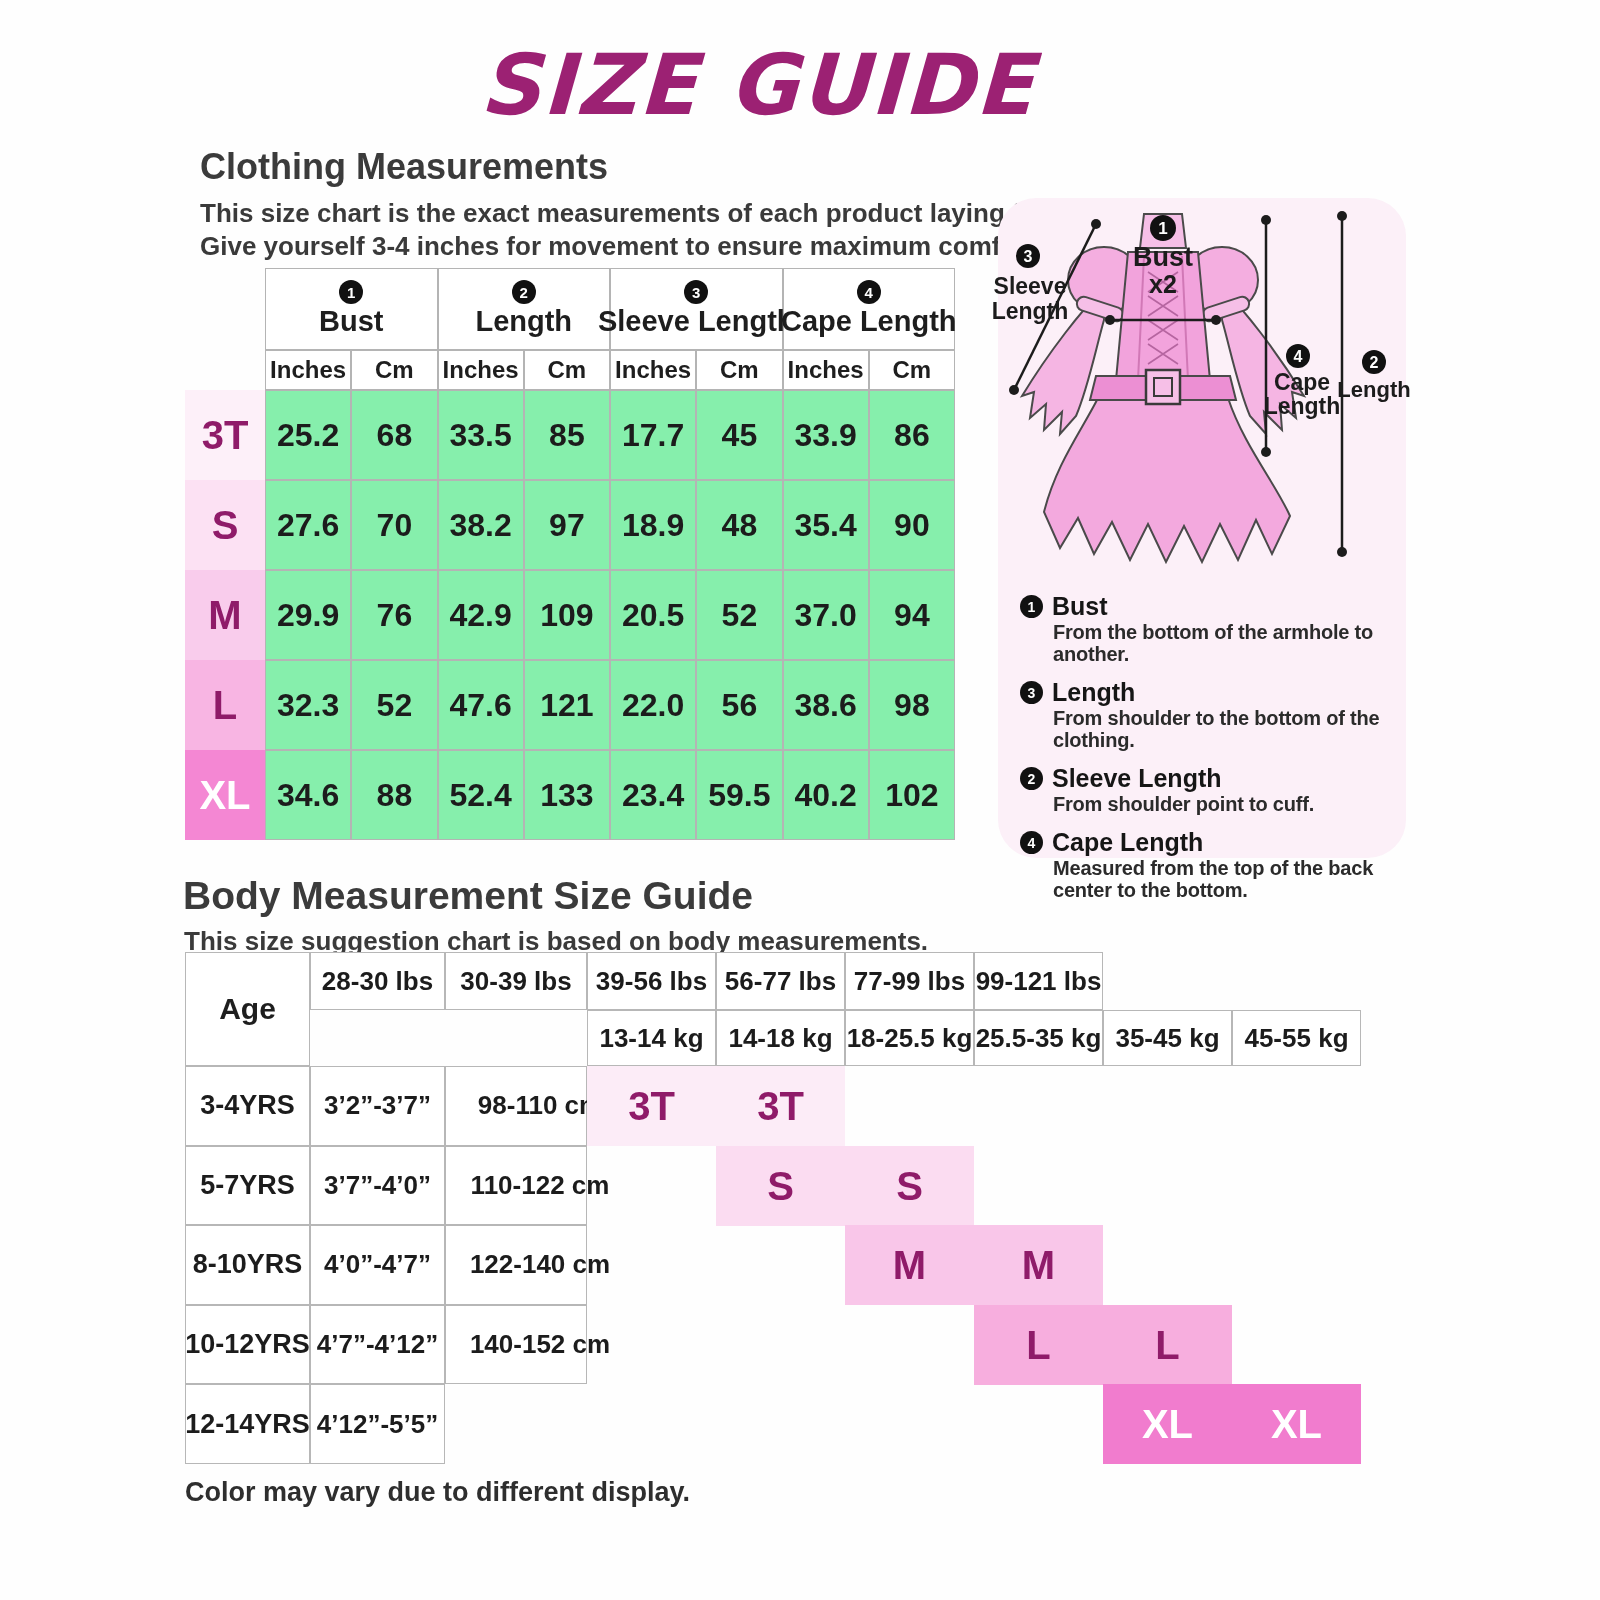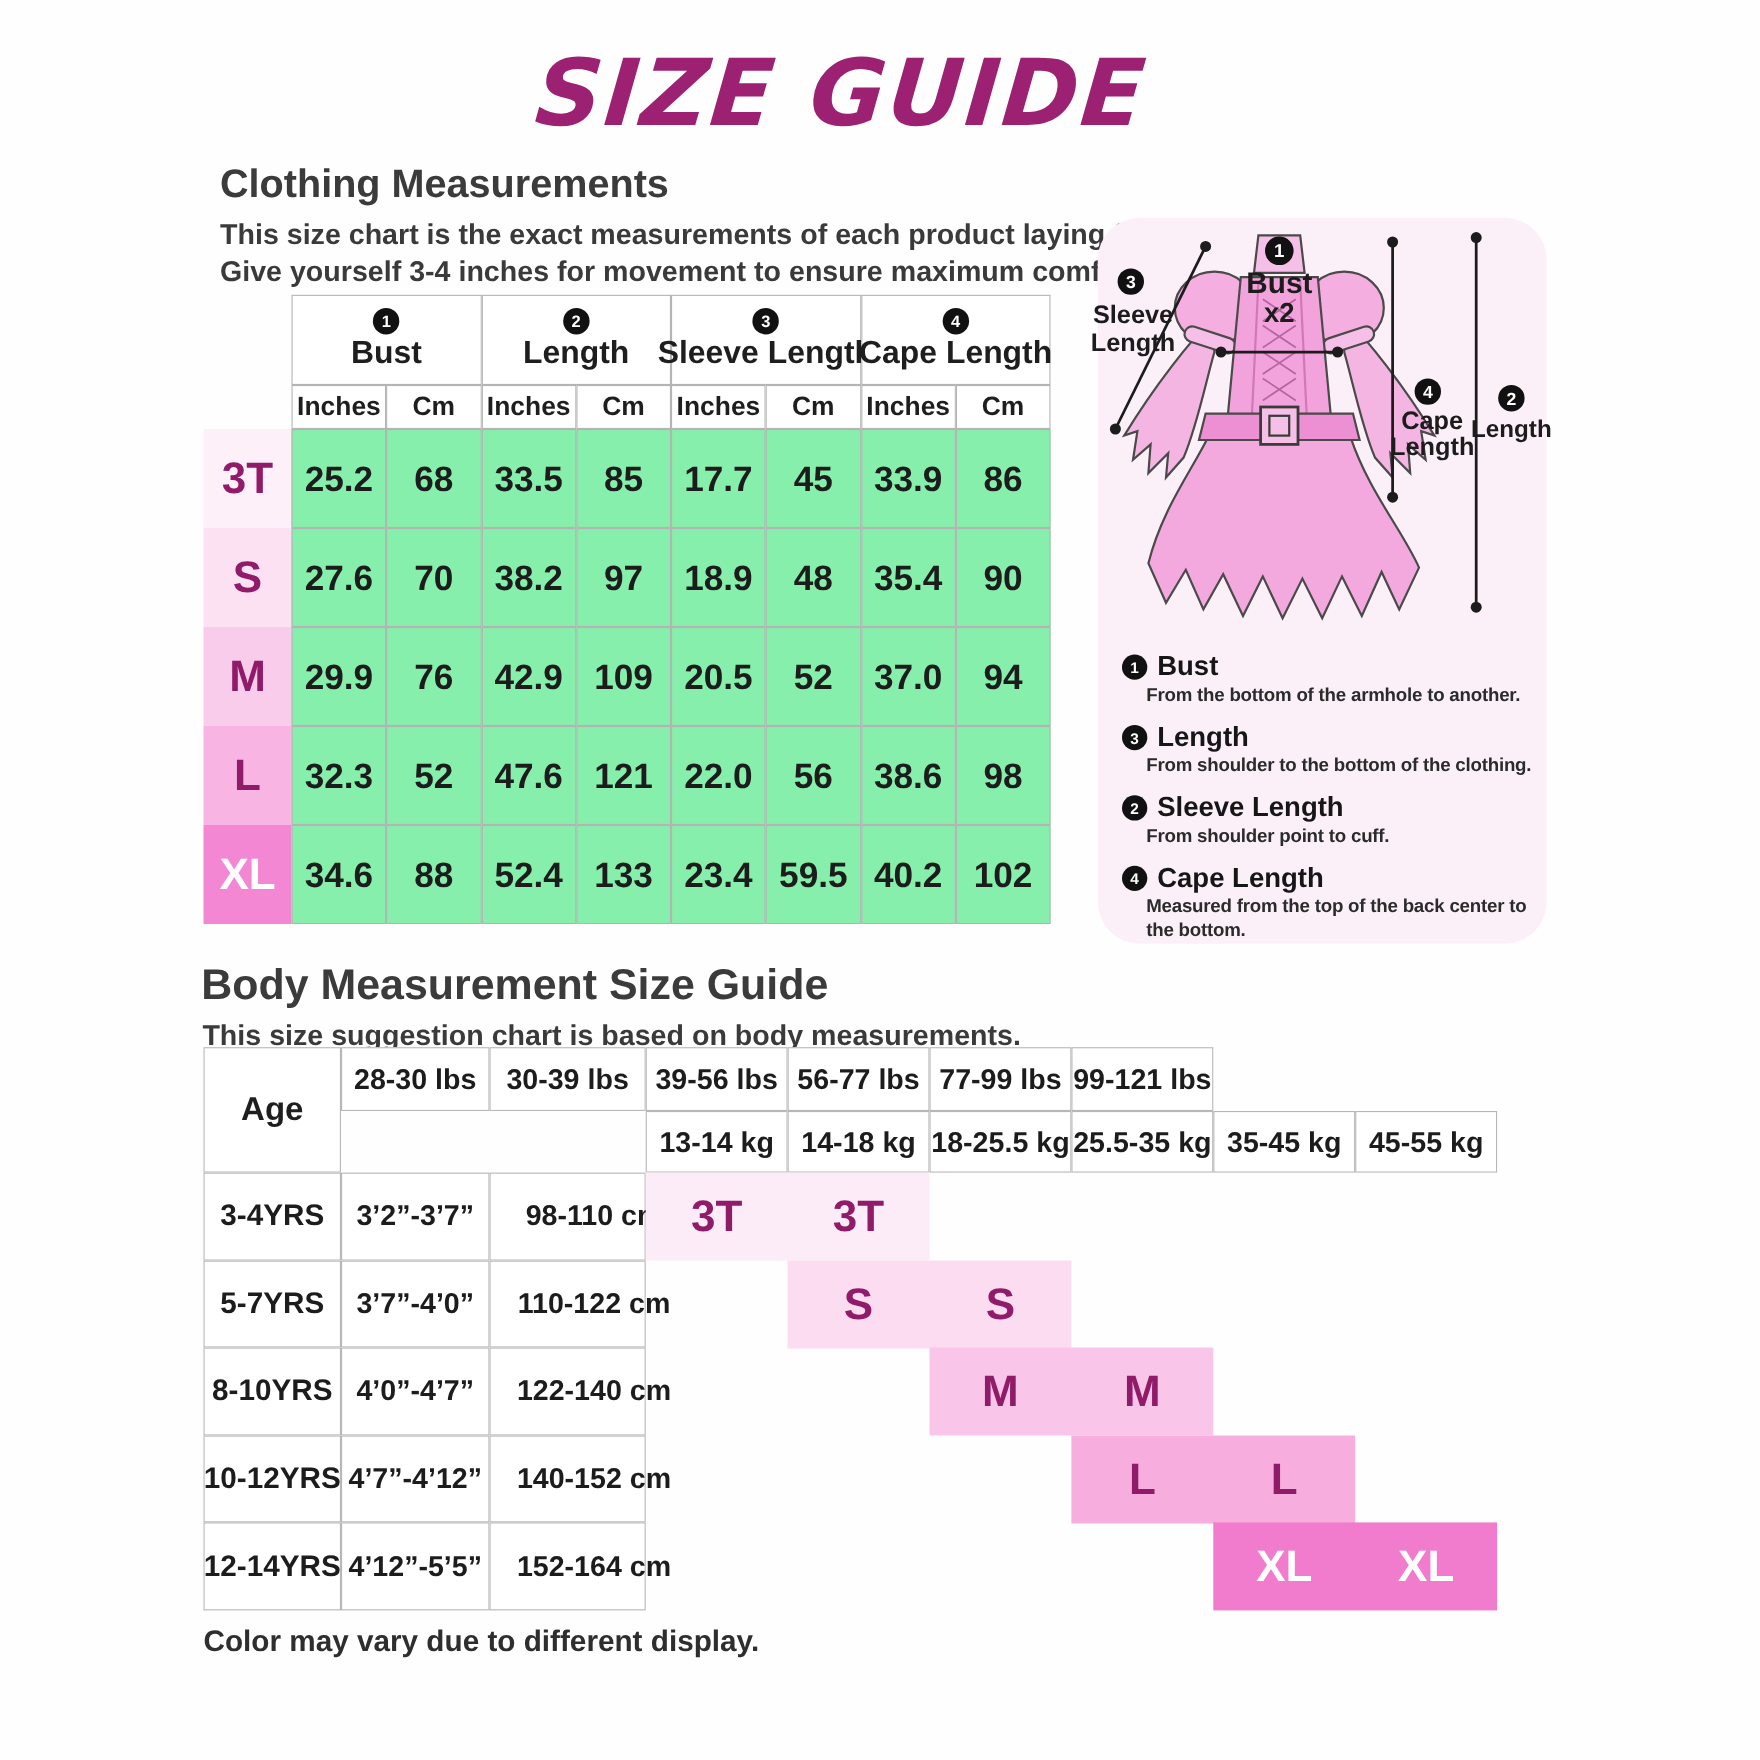--- a/index.html
+++ b/index.html
@@ -44,21 +44,21 @@
           flex:none; }
 
   
   .panel { position:absolute; left:998px; top:198px; width:408px; height:660px;
            background:#fcf0f8; border-radius:38px; }
   .panel svg { display:block; overflow:visible; }
   .legend { padding:2px 4px 0 22px; }
   .legend-item { margin-bottom:13px; }
   .legend-title-row { display:flex; align-items:center; gap:9px; }
   .legend-title { font-size:25px; font-weight:bold; color:#161616; }
-  .legend-desc { margin-left:22px; font-size:17px; font-weight:bold; color:#2b2b2b;
+  .legend-desc { margin-left:33px; font-size:20px; font-weight:bold; color:#2b2b2b;
                  letter-spacing:-0.2px; line-height:22px; }
   .legend .cnum { width:23px; height:23px; font-size:14px; }
 
   
   .bt { position:absolute; left:185px; top:952px; width:1176px; height:512px;
         display:grid; grid-template-columns:125px 135px 142px repeat(6, 129px);
         grid-template-rows:58px 56px repeat(5, 1fr); }
   .bt .cell { border:1px solid #b7b7b7; display:flex; align-items:center; justify-content:center;
               background:#fff; white-space:nowrap; }
   .bt .ageh { grid-row:1 / span 2; grid-column:1; font-size:30px; font-weight:bold; color:#1e1e1e; }
@@ -293,21 +293,20 @@
     <div class="cell ac">8-10YRS</div>
     <div class="cell hf">4’0”-4’7”</div>
     <div class="cell hc">122-140 cm</div>
 
     <div class="cell ac">10-12YRS</div>
     <div class="cell hf">4’7”-4’12”</div>
     <div class="cell hc">140-152 cm</div>
 
     <div class="cell ac">12-14YRS</div>
     <div class="cell hf">4’12”-5’5”</div>
-    <div class="cell hc">152-164 cm</div>
 
     <div class="blk blk0">
       <span>3T</span>
       <span>3T</span>
     </div>
     <div class="blk blk1">
       <span>S</span>
       <span>S</span>
     </div>
     <div class="blk blk2">

